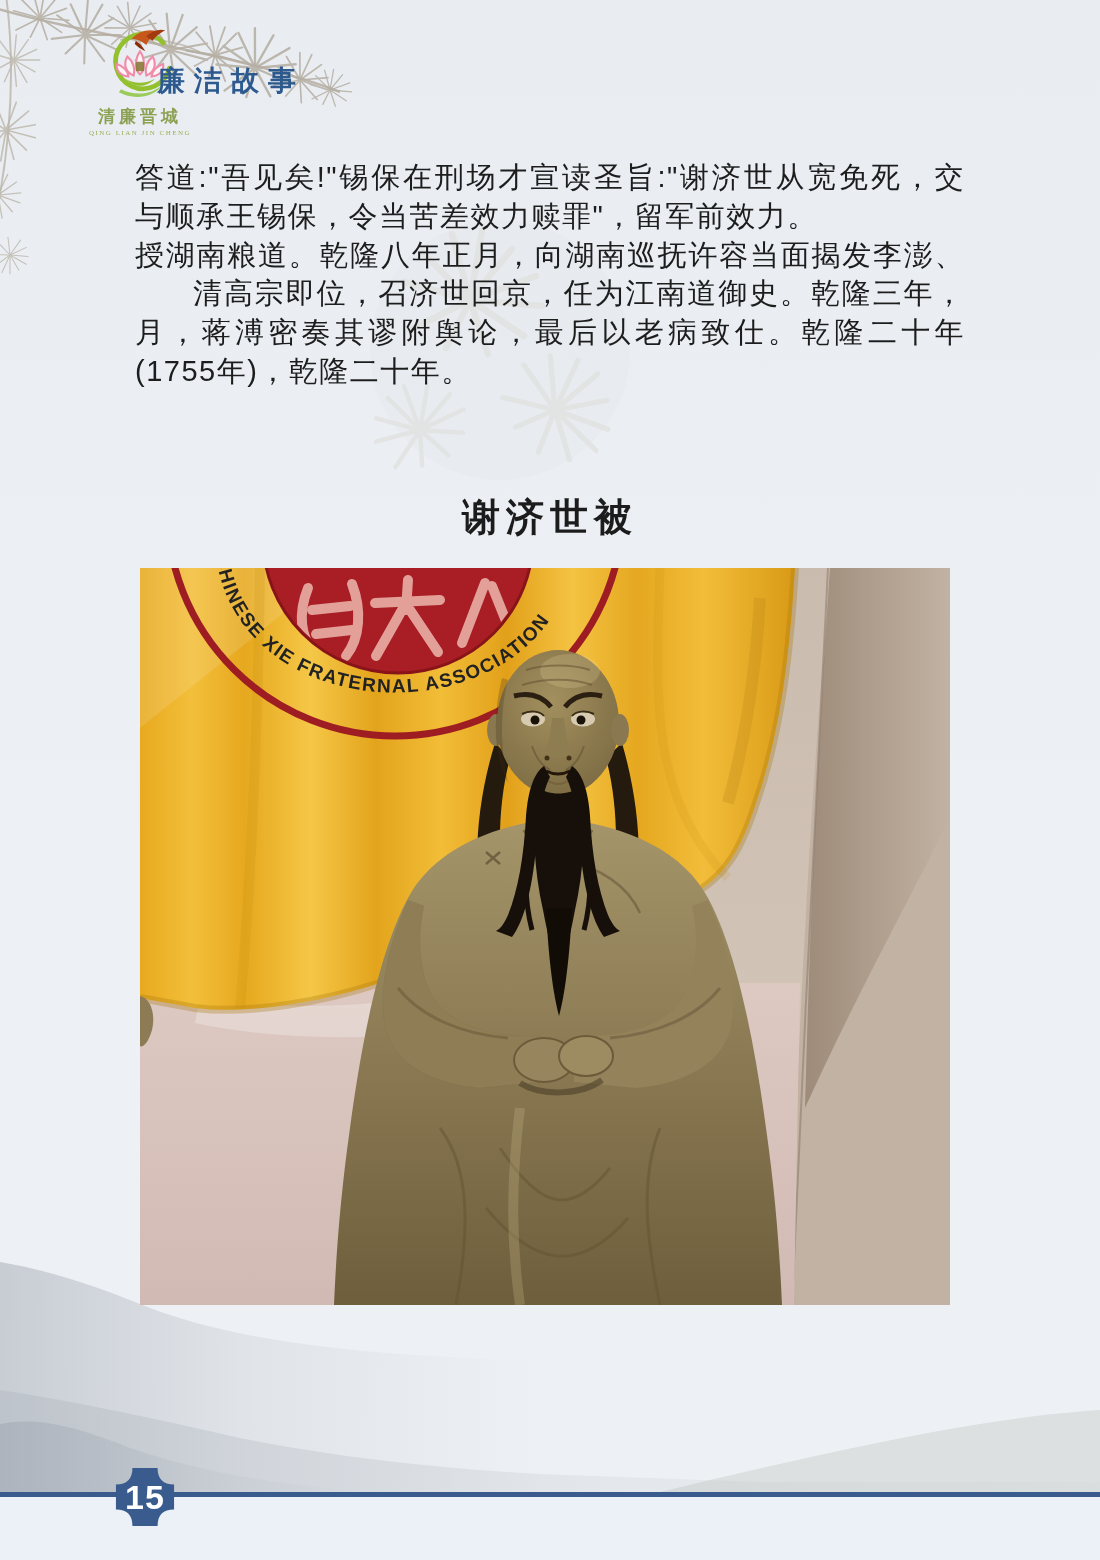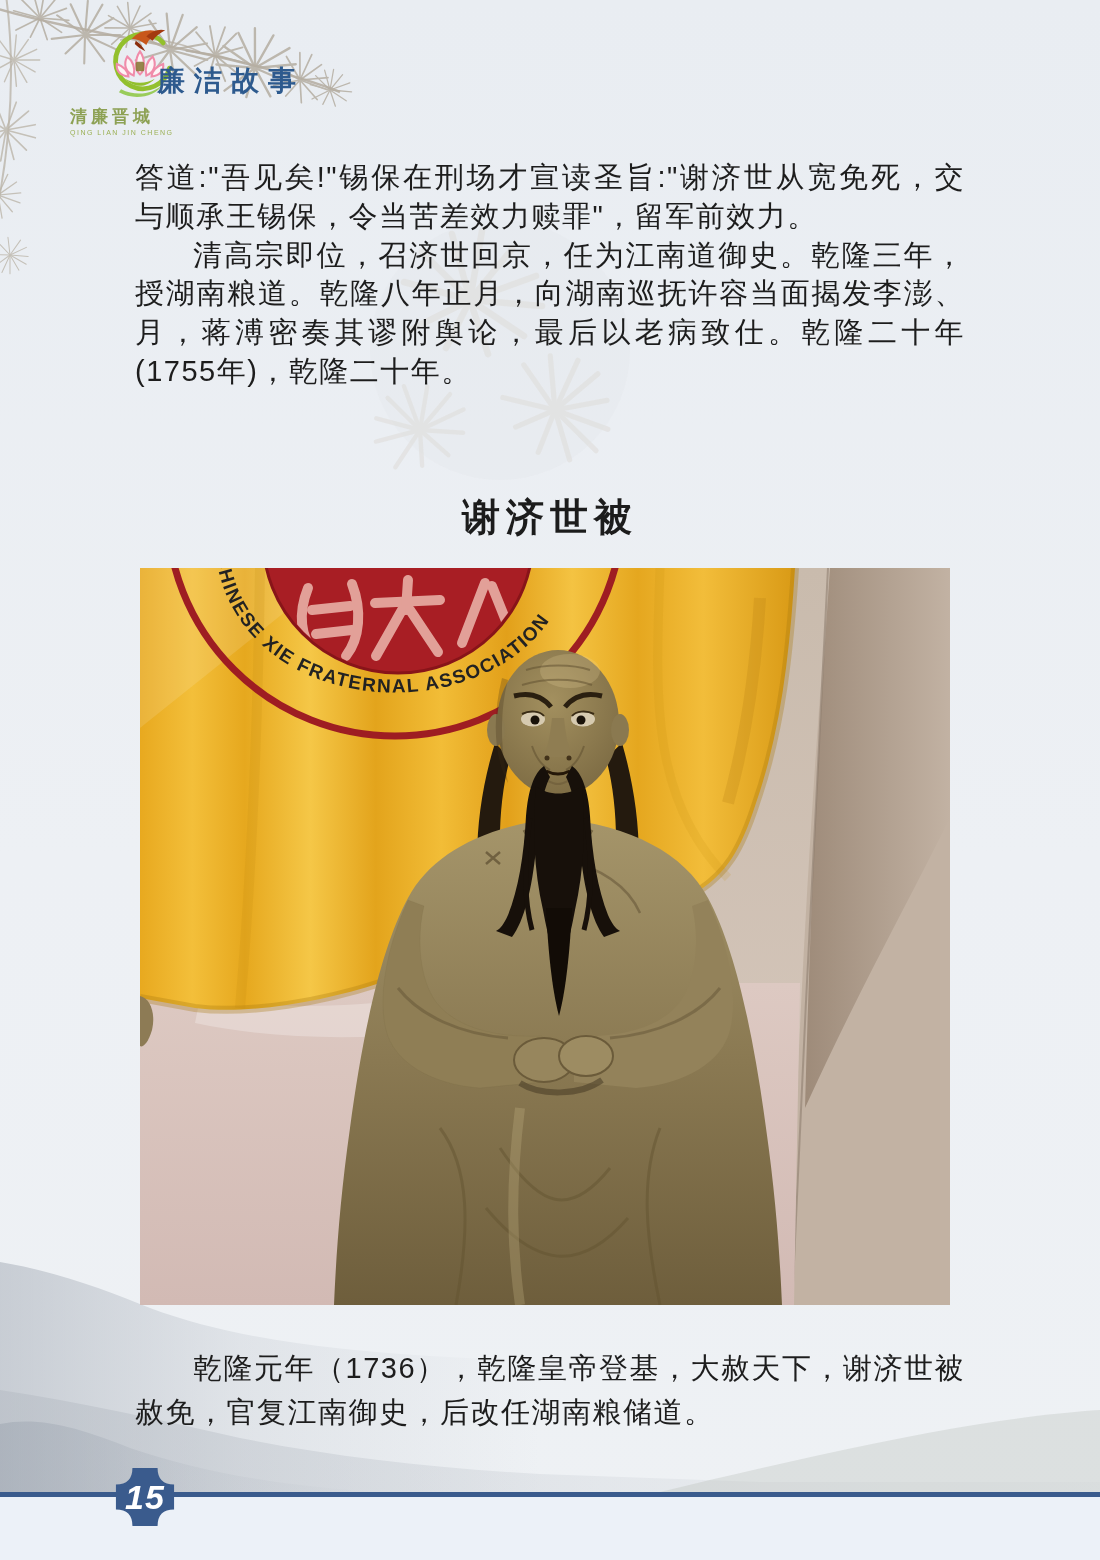--- a/index.html
+++ b/index.html
@@ -3,21 +3,21 @@
 <meta charset="utf-8">
 <style>
   html,body{margin:0;padding:0;}
   .page{
     position:relative;width:1100px;height:1560px;overflow:hidden;
     background:linear-gradient(180deg,#e9edf2 0%,#edf0f4 55%,#eef1f4 100%);
     font-family:"Liberation Sans",sans-serif;
   }
   .decor{position:absolute;left:0;top:0;width:1100px;height:1560px;pointer-events:none;}
   
-  .logo{position:absolute;left:70px;top:26px;width:140px;}
+  .logo{position:absolute;left:70px;top:26px;width:140px;text-align:center;font-family:Liberation Serif, serif;}
   .logo svg{display:block;margin:0 auto;}
   .org-name{color:#8da154;font-weight:bold;font-size:17px;letter-spacing:4px;margin-top:1px;}
   .org-latin{color:#9bb055;font-size:7px;letter-spacing:1.5px;margin-top:1px;}
   .page-title{
     position:absolute;left:157px;top:62px;font-size:28px;font-weight:bold;
     color:#2d5a8e;letter-spacing:9px;
   }
   
   .body-block{position:absolute;left:135px;top:158px;width:830px;}
   .bl{display:block;height:38.8px;line-height:38.8px;font-size:29px;letter-spacing:1.5px;color:#1d1d1d;overflow:visible;}
@@ -32,21 +32,21 @@
   
   .photo{position:absolute;left:140px;top:568px;width:810px;height:737px;overflow:hidden;background:#cdbfb2;}
   .photo svg{display:block;}
   .caption{
     position:absolute;left:135px;top:1312px;width:830px;text-align:center;
     font-size:24px;color:#2a2a2a;letter-spacing:2px;
   }
   
   .below-line{position:absolute;left:0;top:1497px;width:1100px;height:63px;background:#ecf1f8;}
   .footer-line{position:absolute;left:0;top:1492px;width:1100px;height:5px;background:#3a5b8d;}
-  .badge{position:absolute;left:112px;top:1464px;width:66px;height:66px;font-style:italic;}
+  .badge{position:absolute;left:112px;top:1464px;width:66px;height:66px;}
   .badge svg{position:absolute;left:0;top:0;width:66px;height:66px;}
   .badge span{
     position:absolute;left:0;top:0;width:66px;height:66px;display:flex;align-items:center;justify-content:center;
     color:#ffffff;font-size:34px;font-weight:bold;letter-spacing:1px;
   }
 </style>
 </head>
 <body>
 
 <div class="page">
@@ -148,22 +148,22 @@
       <path d="M24 50 C32 55 44 55 52 50 C44 59 32 59 24 50 Z" fill="#93c02d"></path>
     </svg>
     <div class="org-name">清廉晋城</div>
     <div class="org-latin">QING LIAN JIN CHENG</div>
   </div>
   <div class="page-title">廉洁故事</div>
 
   <div class="body-block">
     <div class="bl j">答道:"吾见矣!"锡保在刑场才宣读圣旨:"谢济世从宽免死，交</div>
     <div class="bl">与顺承王锡保，令当苦差效力赎罪"，留军前效力。</div>
+    <div class="bl j">授湖南粮道。乾隆八年正月，向湖南巡抚许容当面揭发李澎、</div>
     <div class="bl j ind">清高宗即位，召济世回京，任为江南道御史。乾隆三年，</div>
-    <div class="bl j">授湖南粮道。乾隆八年正月，向湖南巡抚许容当面揭发李澎、</div>
     <div class="bl j">月，蒋溥密奏其谬附舆论，最后以老病致仕。乾隆二十年</div>
     <div class="bl">(1755年)，乾隆二十年。</div>
   </div>
 
   <div class="section-heading">谢济世被</div>
 
   <div class="photo">
     <svg width="810" height="737" viewBox="0 0 810 737">
       <defs>
         <linearGradient id="wallGrad" x1="0" y1="0" x2="0" y2="1">
@@ -305,24 +305,20 @@
         <path d="M432 198 C442 205 448 222 450 248 C452 288 458 322 468 347 C472 356 476 361 480 363 L464 369 C452 353 444 321 440 281 C437 251 434 224 426 209 Z" fill="#17100a"></path>
 
         <path d="M396 218 C392 260 394 302 403 342 C409 374 415 393 419 401 C423 393 429 374 435 342 C444 302 446 260 442 218 C428 228 408 228 396 218 Z" fill="#17100a"></path>
         <path d="M406 340 C408 382 412 422 419 448 C426 422 430 382 432 340 Z" fill="#120c06"></path>
         <path d="M390 250 C384 292 384 332 392 362 M446 250 C452 292 452 332 444 362" stroke="#17100a" stroke-width="5" fill="none"></path>
       </g>
     </svg>
   </div>
 
 
-  <div class="closing-block">
-    <div class="bl j ind">乾隆元年（1736），乾隆皇帝登基，大赦天下，谢济世被</div>
-    <div class="bl">赦免，官复江南御史，后改任湖南粮储道。</div>
-  </div>
 
   <div class="below-line"></div>
   <div class="footer-line"></div>
   <div class="badge">
     <svg viewBox="0 0 84 84">
       <path d="M 26 5 L 58 5 Q 58 26 79 26 L 79 58 Q 58 58 58 79 L 26 79 Q 26 58 5 58 L 5 26 Q 26 26 26 5 Z" fill="#3a5b8d"></path>
     </svg>
     <span>15</span>
   </div>
 

